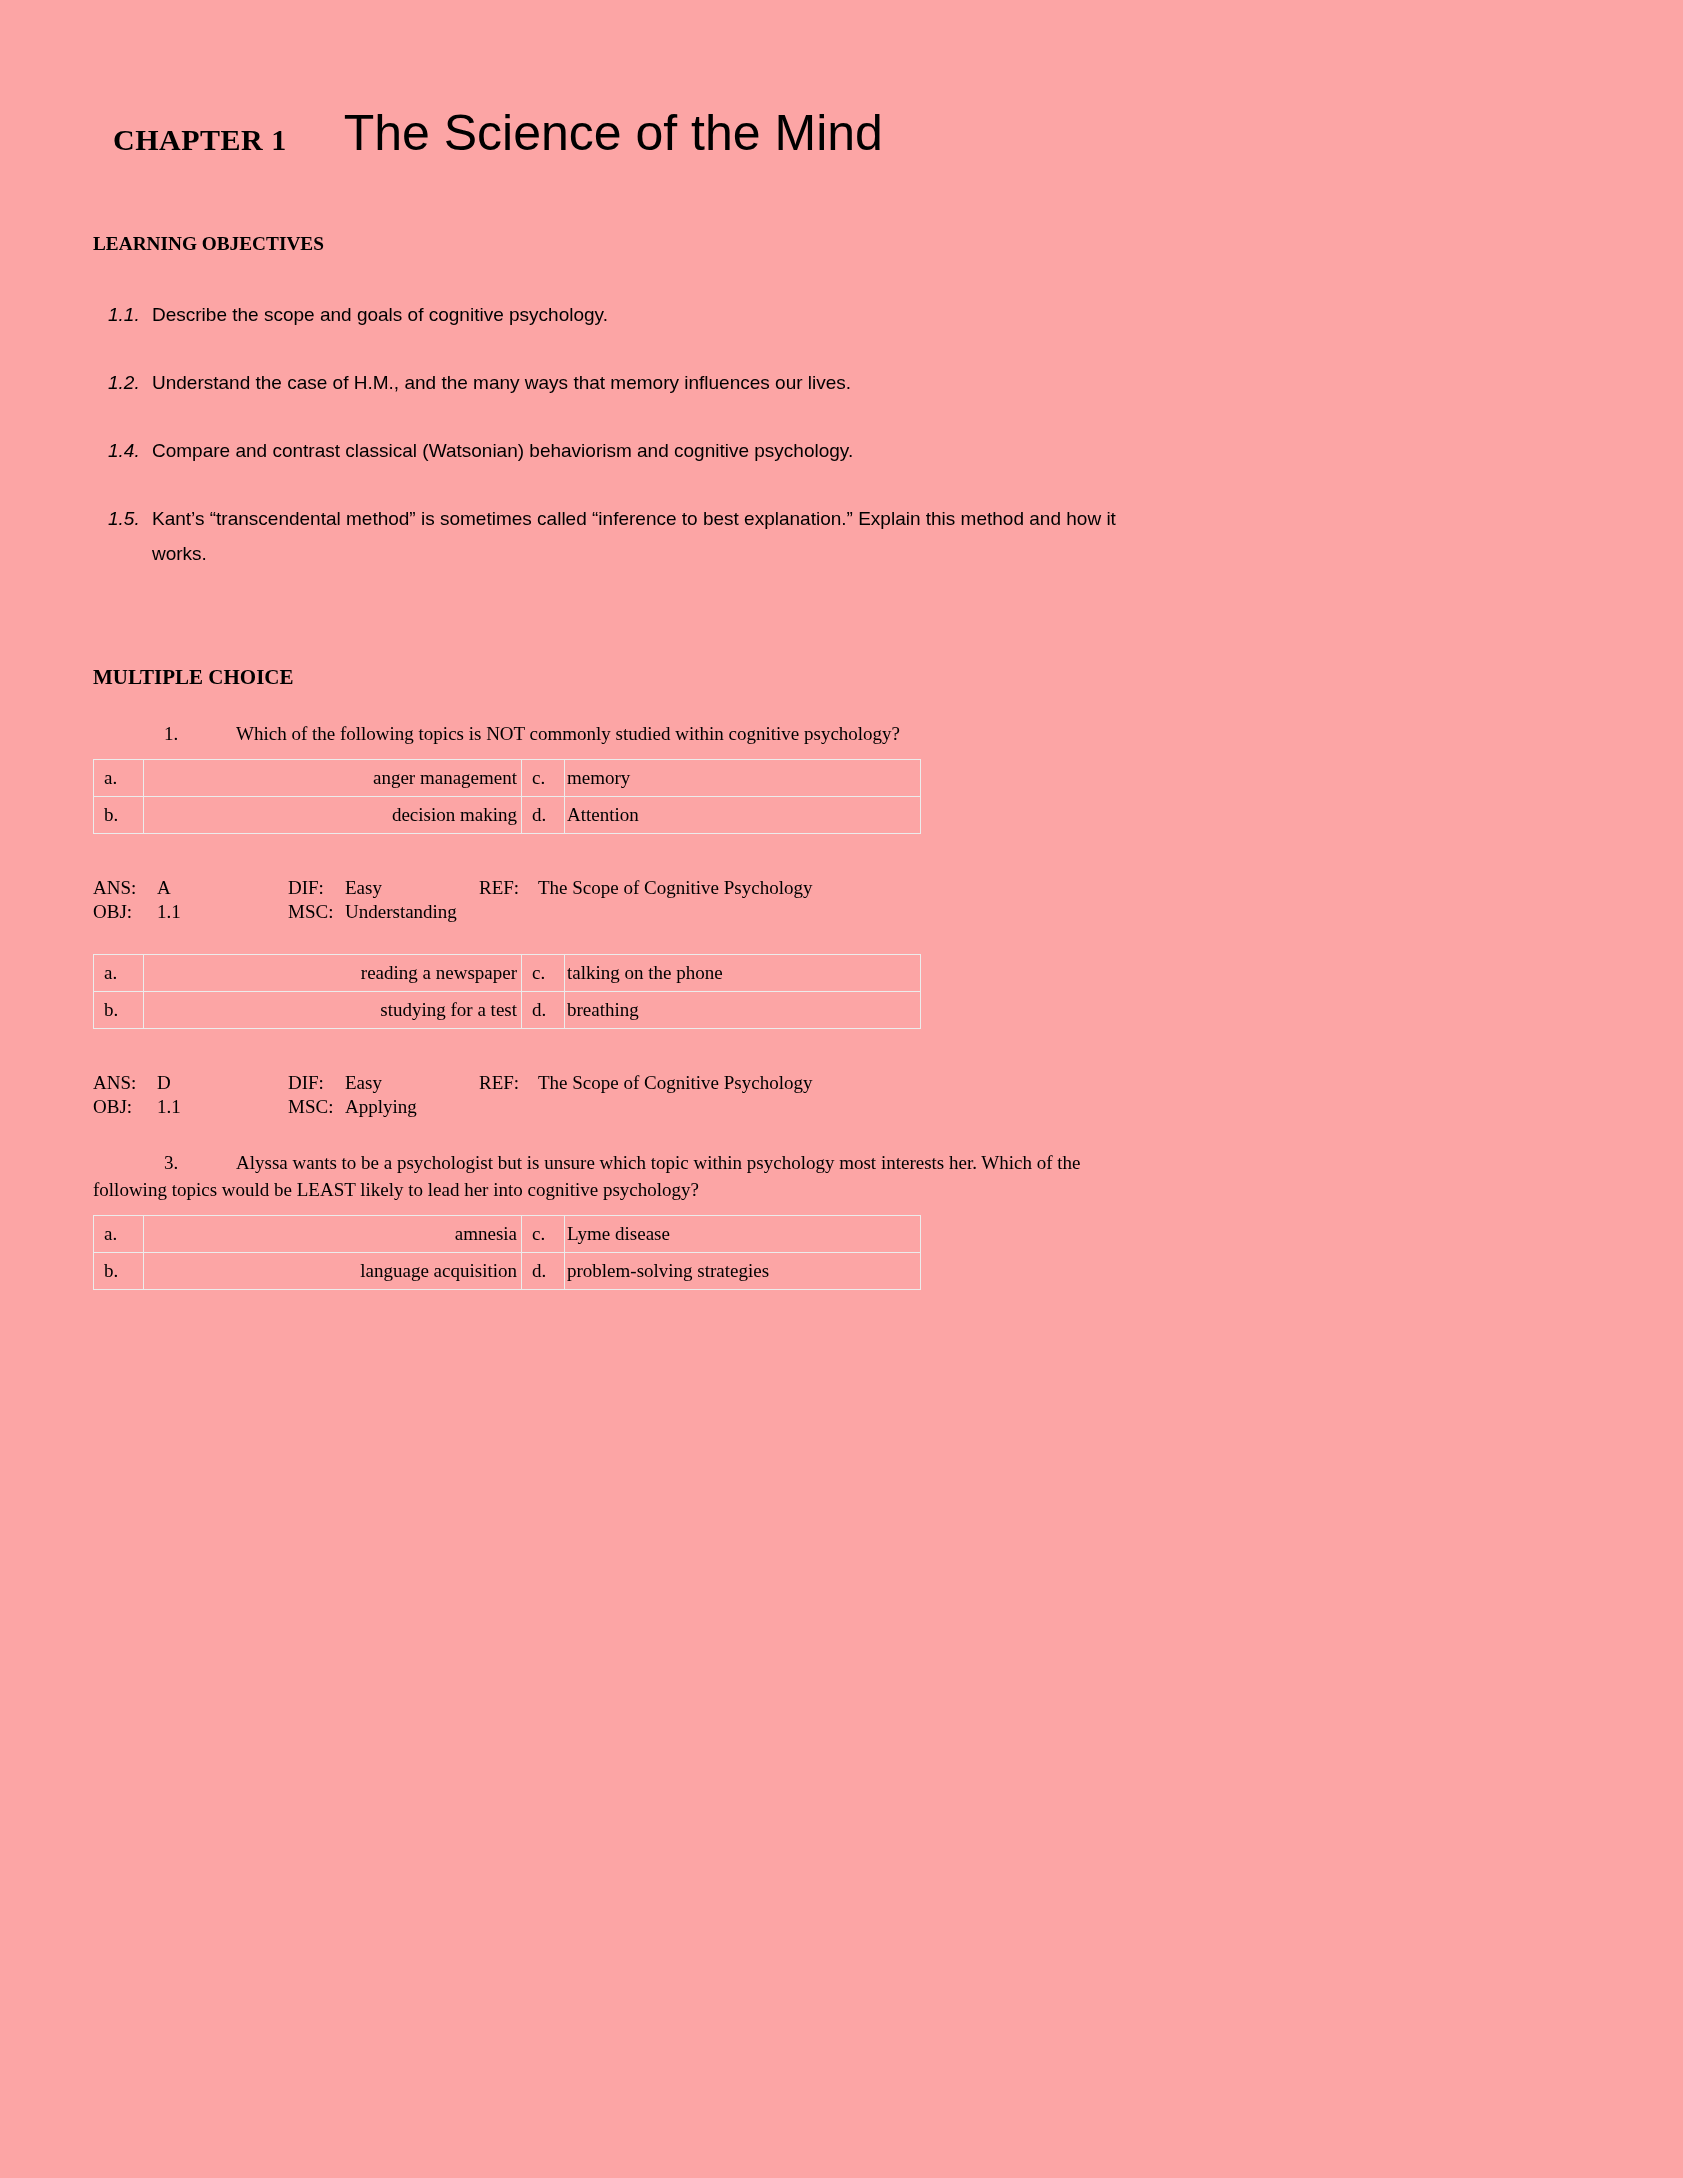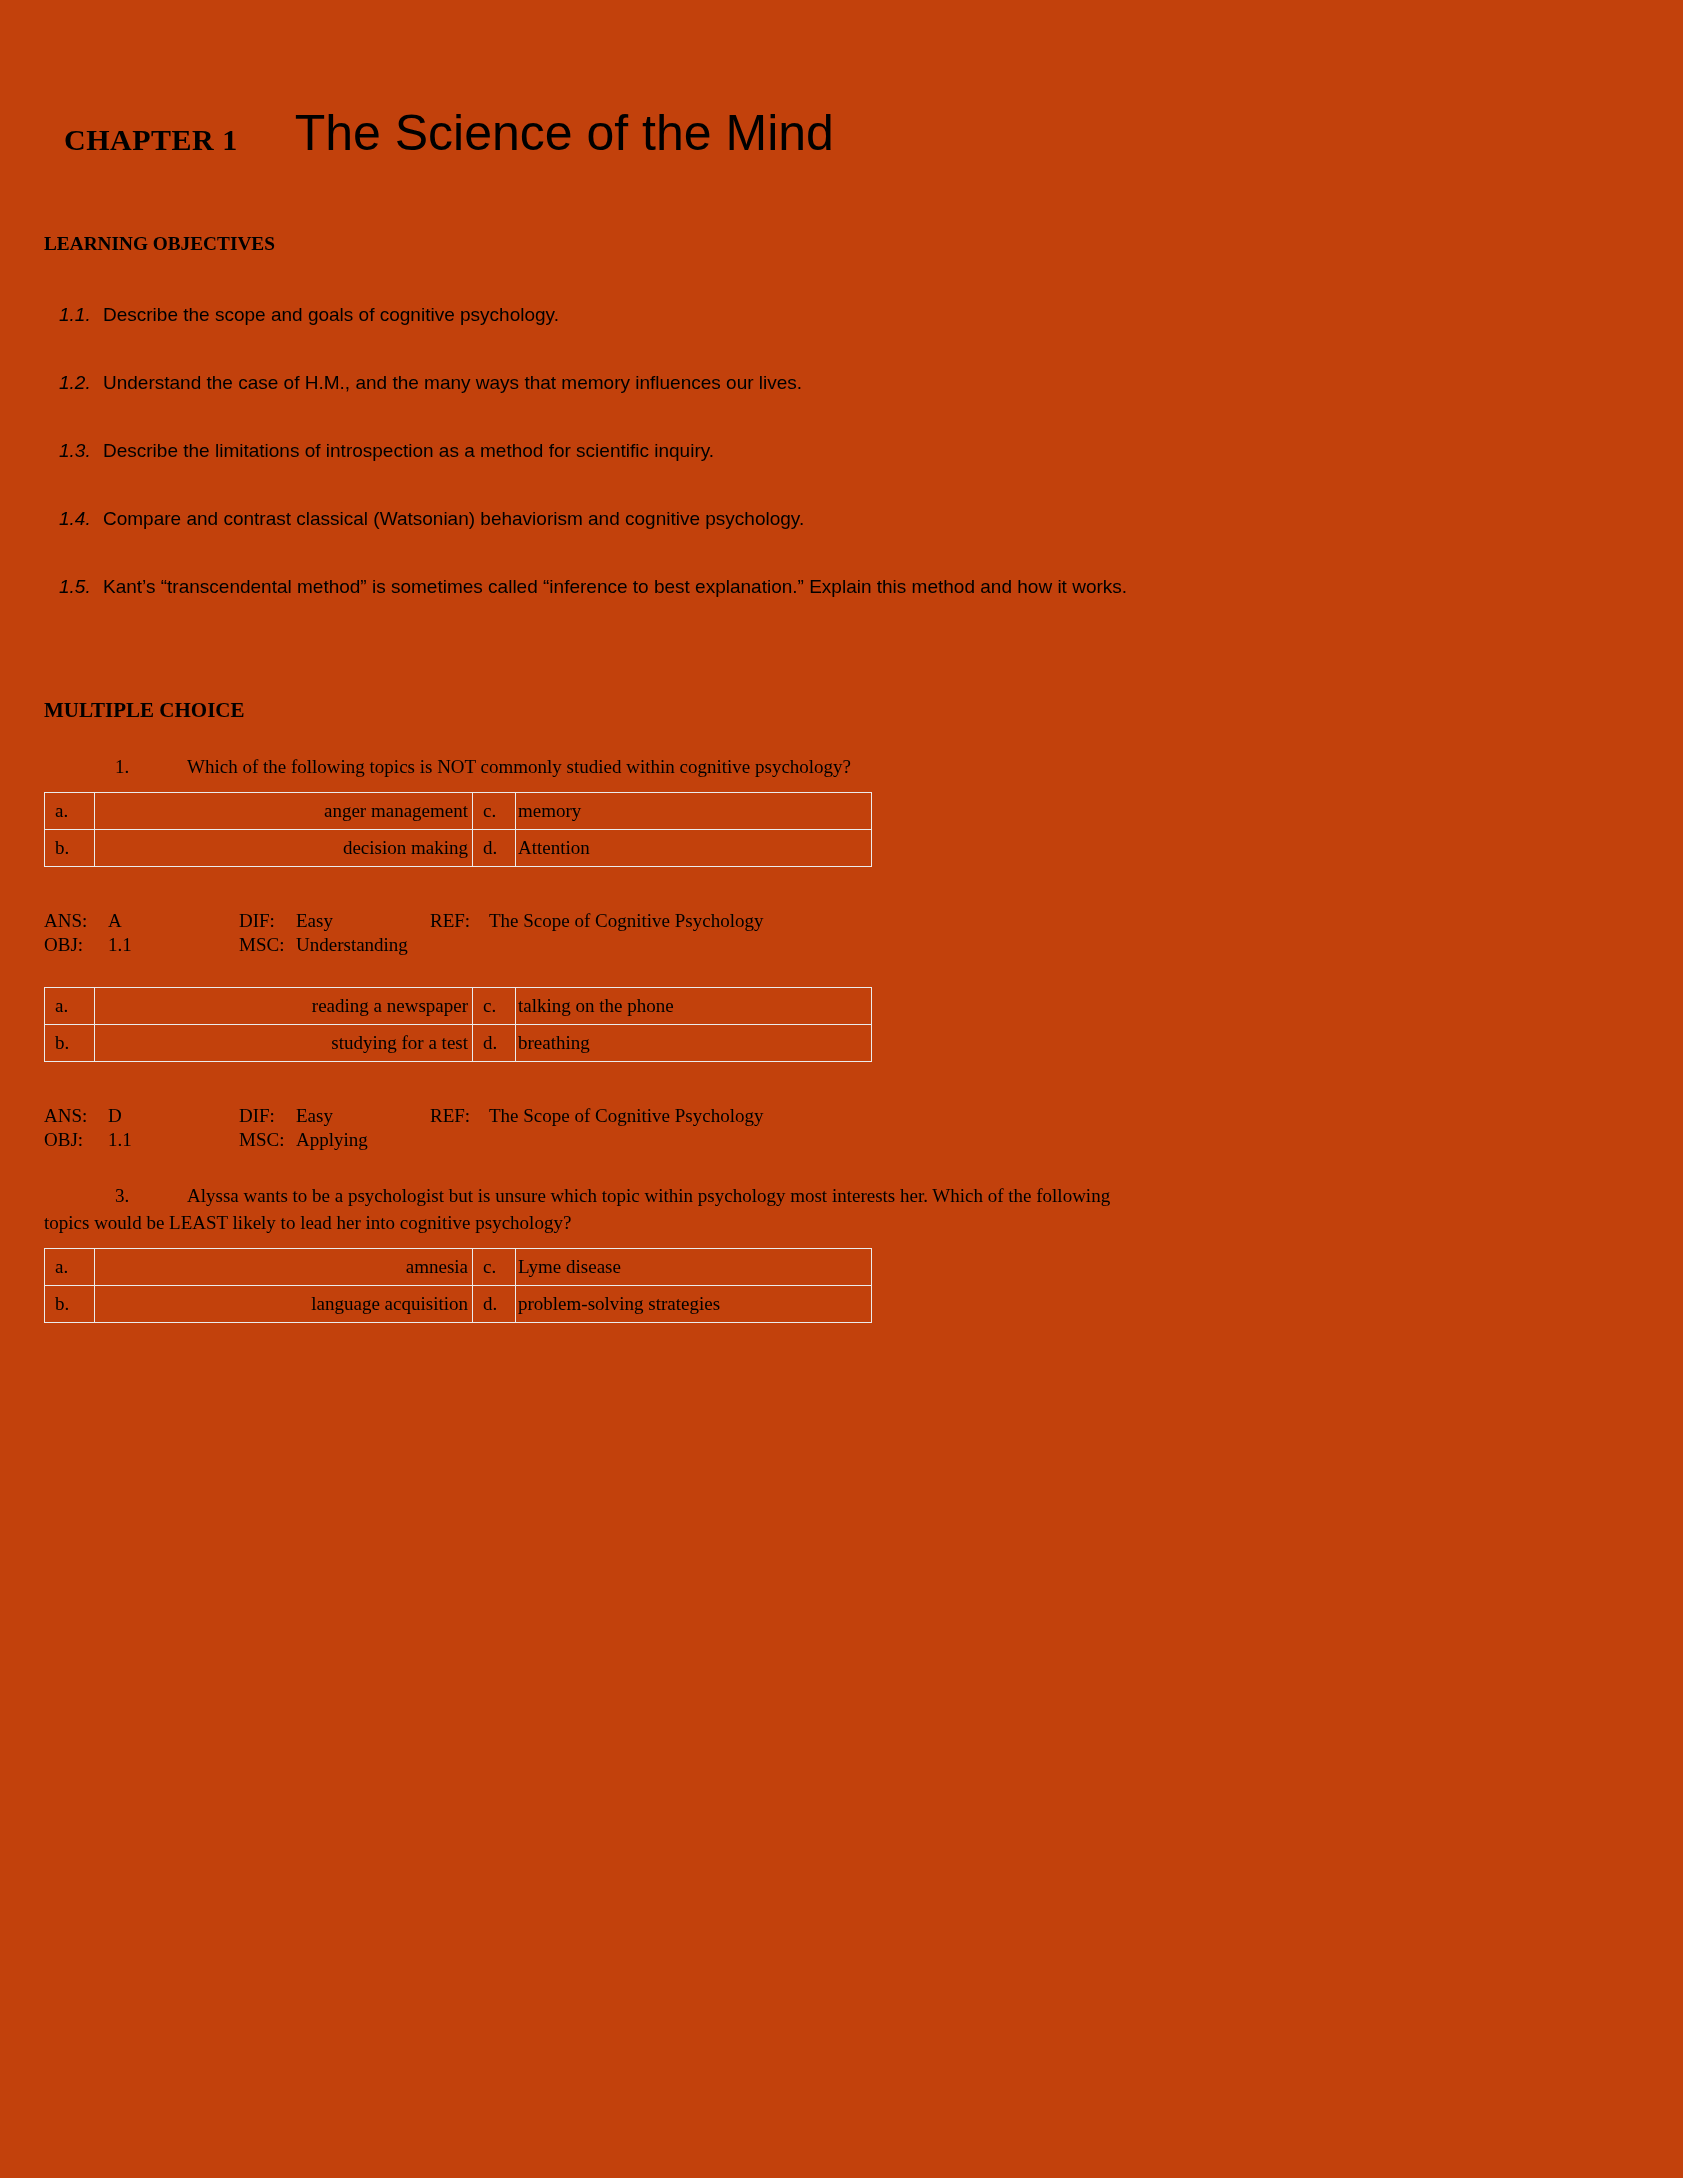--- a/index.html
+++ b/index.html
@@ -1,22 +1,22 @@
 <!DOCTYPE html>
 <html><head>
 <meta charset="utf-8">
 <style>
   html, body { margin: 0; padding: 0; background: #ffffff; }
   .page {
     position: relative;
     width: 1683px;
     height: 2178px;
     box-sizing: border-box;
-    background: #c2410c;
-    padding: 104px 552px 0 44px;
+    background: #fca5a5;
+    padding: 104px 552px 0 93px;
     font-family: "Liberation Serif", serif;
     font-size: 19px;
     color: #000000;
   }
   
   .chapter-line {
     margin-left: 20px;
     display: flex;
     align-items: baseline;
     gap: 57px;
@@ -108,24 +108,20 @@
   <div class="lo-heading">LEARNING OBJECTIVES</div>
 
   <div class="lo-list">
     <div class="lo-item">
       <span class="lo-num">1.1.</span>
       <span class="lo-text">Describe the scope and goals of cognitive psychology.</span>
     </div>
     <div class="lo-item">
       <span class="lo-num">1.2.</span>
       <span class="lo-text">Understand the case of H.M., and the many ways that memory influences our lives.</span>
-    </div>
-    <div class="lo-item">
-      <span class="lo-num">1.3.</span>
-      <span class="lo-text">Describe the limitations of introspection as a method for scientific inquiry.</span>
     </div>
     <div class="lo-item">
       <span class="lo-num">1.4.</span>
       <span class="lo-text">Compare and contrast classical (Watsonian) behaviorism and cognitive psychology.</span>
     </div>
     <div class="lo-item">
       <span class="lo-num">1.5.</span>
       <span class="lo-text">Kant’s “transcendental method” is sometimes called “inference to best explanation.” Explain this method and how it works.</span>
     </div>
   </div>

